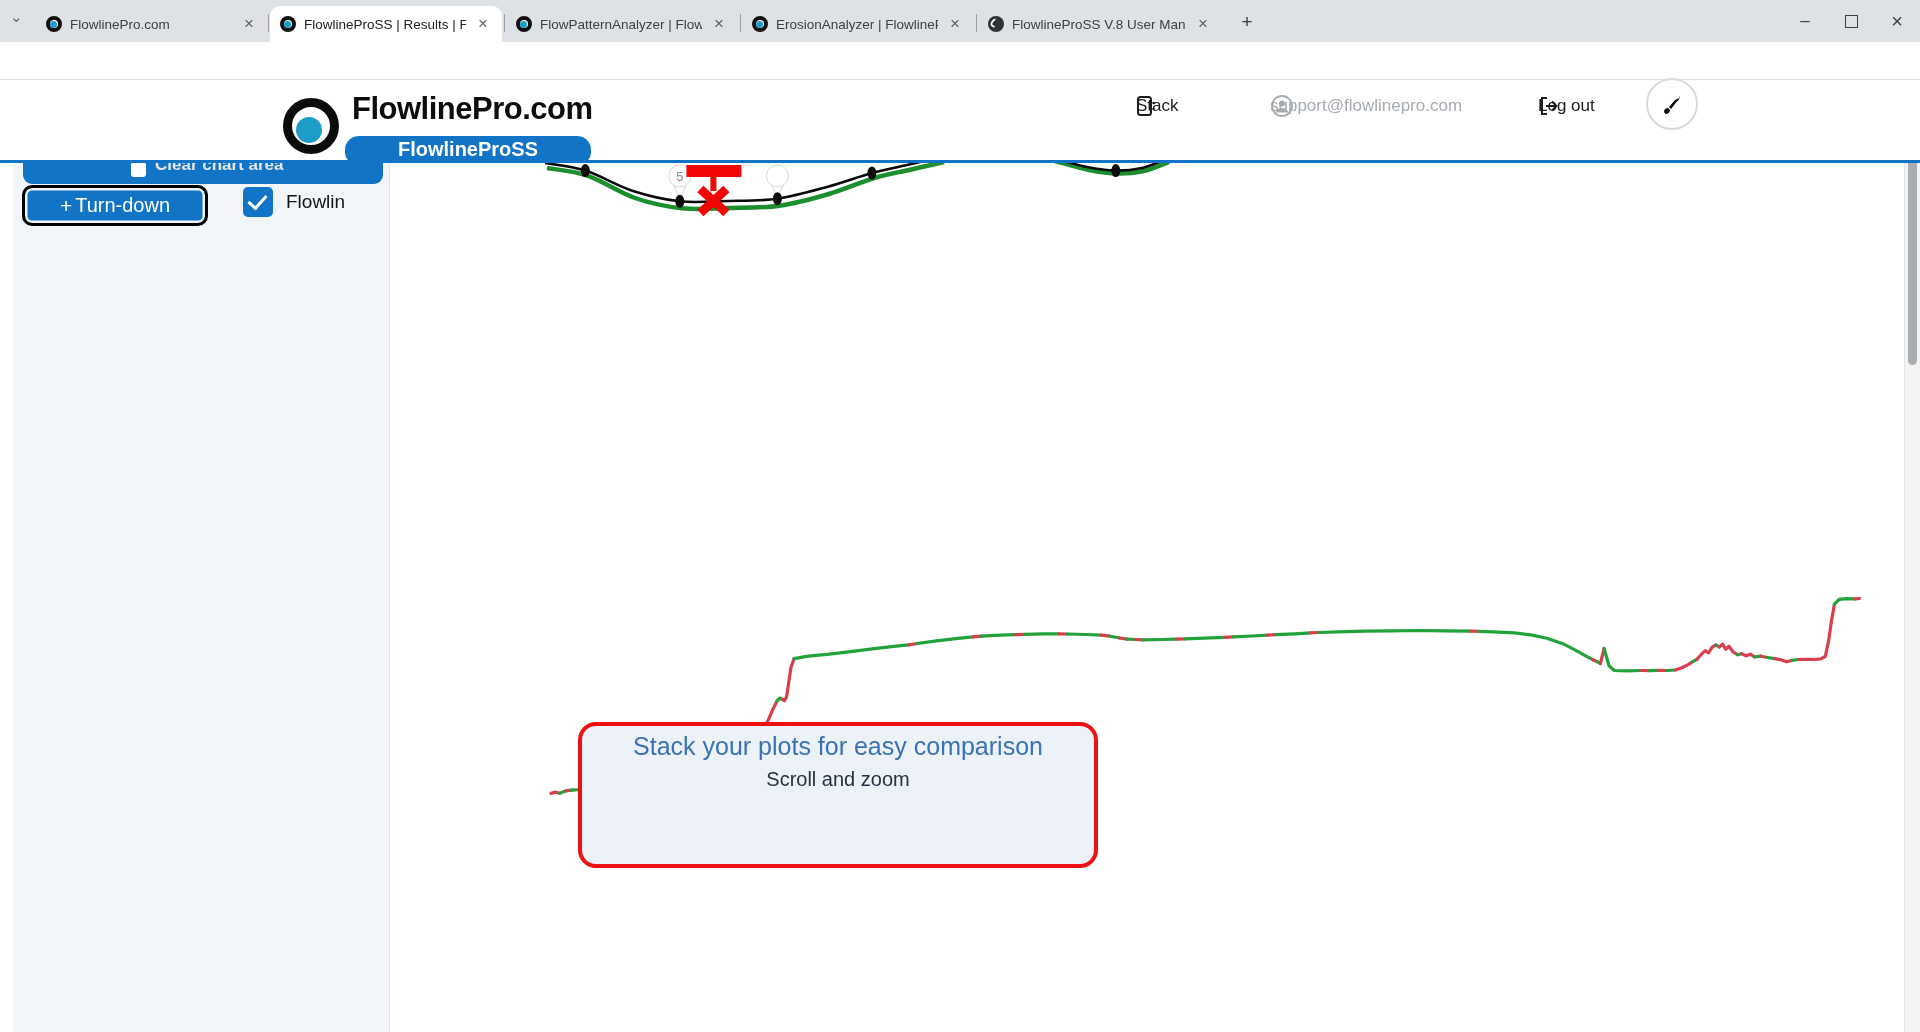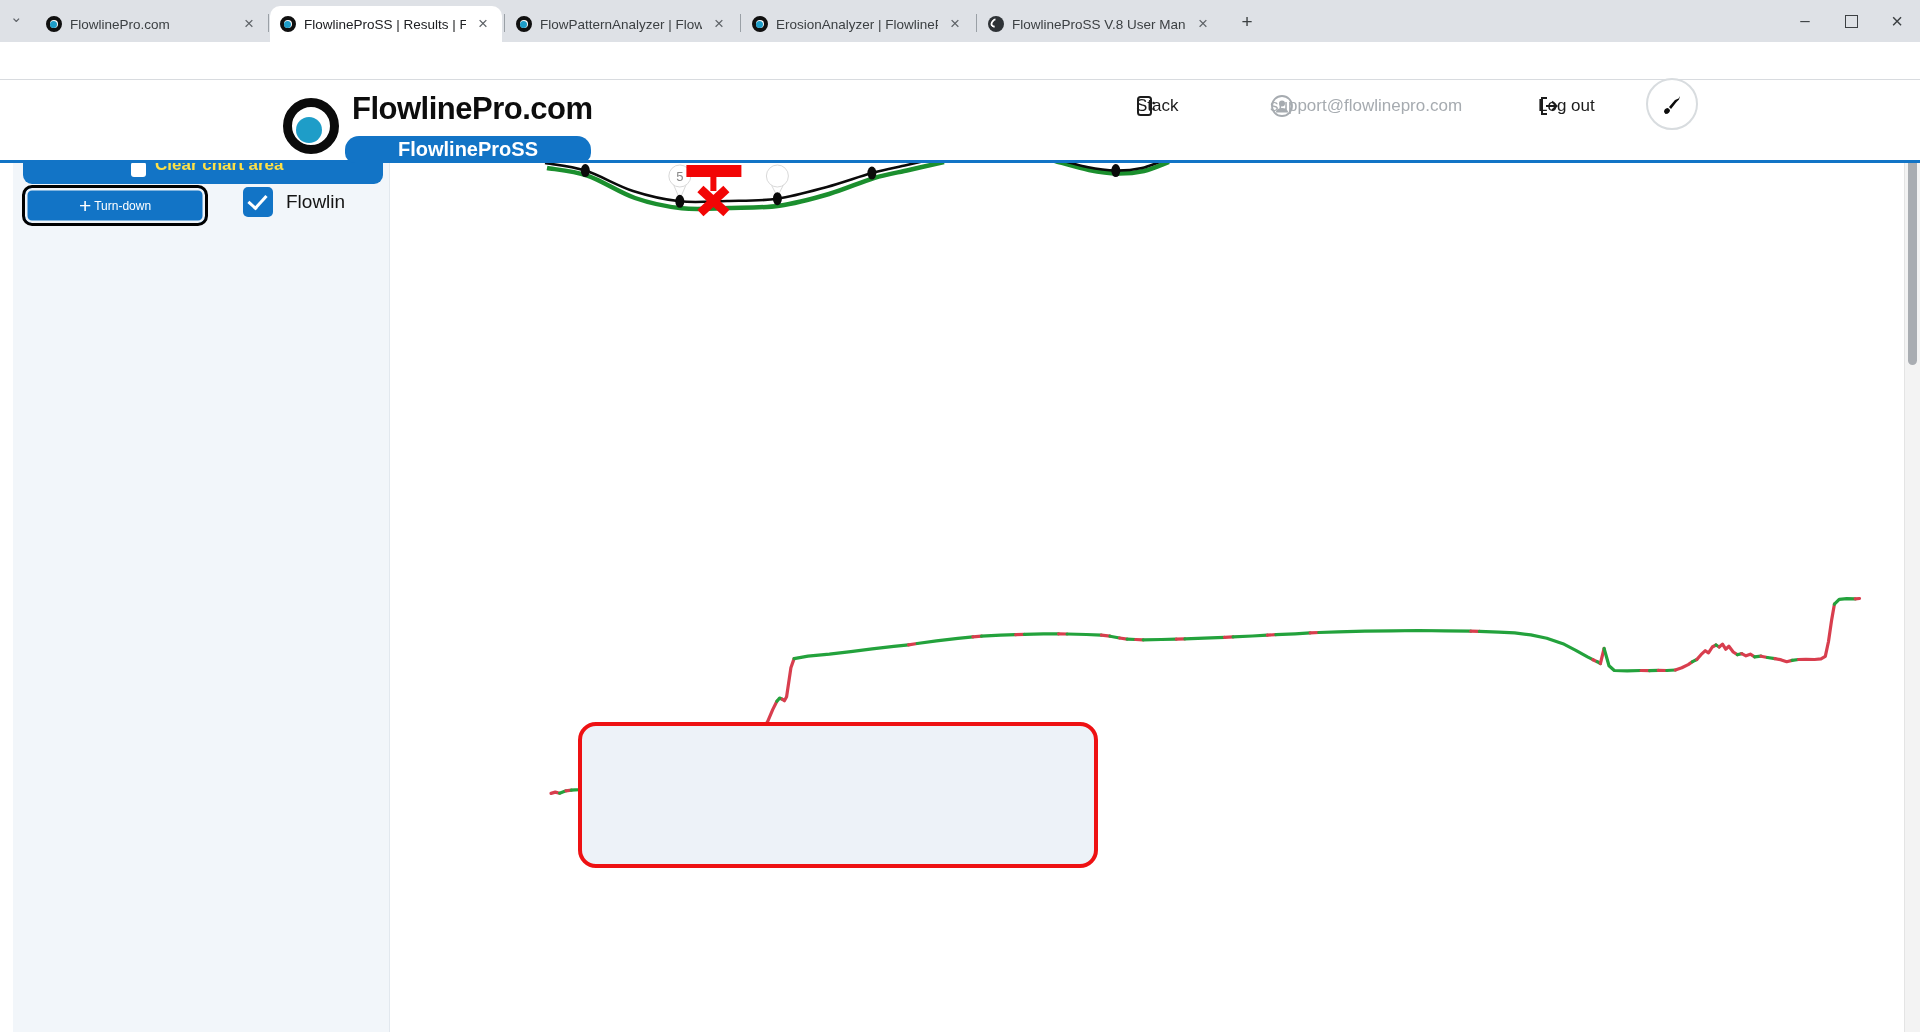--- a/index.html
+++ b/index.html
@@ -34,24 +34,24 @@
   #logo::after{content:"";position:absolute;left:4px;top:10px;width:26px;height:26px;border-radius:50%;background:#1e9dc8;}
   #brand{left:352px;top:11px;font-size:31px;font-weight:800;color:#0d0d0d;letter-spacing:-0.5px;}
   #appbadge{left:345px;top:56px;width:246px;height:27px;background:#1274c6;border-radius:14px 14px 10px 10px;color:#fff;font-size:20px;font-weight:600;text-align:center;line-height:27px;z-index:31;}
   .hdritem{top:10px;height:32px;display:flex;align-items:center;gap:8px;font-size:17px;color:#1c1c1c;}
   .hdritem.gray{color:#a6abb0;}
   #brushbtn{left:1646px;top:-2px;width:52px;height:52px;border:2px solid #d8dcdf;border-radius:50%;display:flex;align-items:center;justify-content:center;box-sizing:border-box;background:#fff;}
   
   #sidebar{left:13px;top:160px;width:377px;height:872px;background:#f2f6fa;border-right:1px solid #e2e8ee;box-sizing:border-box;z-index:2;}
   #clearbar{left:23px;top:146px;width:360px;height:38px;background:#1274c6;border-radius:9px;z-index:5;}
   #clearbar .cb{position:absolute;left:108px;top:16px;width:15px;height:15px;background:#fff;border-radius:3px;}
-  #clearbar .lbl{position:absolute;left:132px;top:9px;font-size:17px;font-weight:600;color:#fde047;}
+  #clearbar .lbl{position:absolute;left:132px;top:9px;font-size:17px;font-weight:600;color:#e5e5e5;}
   #turndown{left:22px;top:185px;width:186px;height:41px;background:#1274c6;border:3px solid #000;border-radius:10px;box-shadow:inset 0 0 0 2.5px #eef3f8;color:#fff;display:flex;align-items:center;justify-content:center;box-sizing:border-box;z-index:6;cursor:pointer;}
   #turndown .plus{font-size:21px;font-weight:400;margin-right:3px;}
-  #turndown .lbl{font-size:12px;}
+  #turndown .lbl{font-size:20px;}
   #regimebox{left:243px;top:187px;width:30px;height:30px;background:#1274c6;border-radius:5px;z-index:6;cursor:pointer;}
   #regimebox::after{content:"";position:absolute;left:9px;top:4px;width:8px;height:15px;border:solid #fff;border-width:0 3px 3px 0;transform:rotate(42deg);}
   #regimelbl{left:286px;top:191px;font-size:19px;color:#141414;z-index:6;}
   
   #main{left:390px;top:160px;width:1514px;height:872px;background:#fff;z-index:1;}
   .ylab{font-size:20px;color:#3a3a3a;text-align:center;transform:rotate(-90deg);}
   .ytick{position:absolute;font-size:17px;color:#545454;text-align:right;width:90px;}
   .xtick{position:absolute;font-size:17px;color:#545454;text-align:center;width:48px;}
   .tickmark{position:absolute;background:#8a8a8a;}
   .gline{position:absolute;background:#e3e3e3;}
@@ -308,20 +308,22 @@
     <div class="tickmark" style="left: 1621.3px; top: 845px; width: 1.5px; height: 11px;"></div>
     <div class="xtick" style="left: 1597.8px; top: 866px;">100</div>
     <div class="tickmark" style="left: 1728.38px; top: 845px; width: 1.5px; height: 11px;"></div>
     <div class="xtick" style="left: 1704.88px; top: 866px;">110</div>
     <div class="tickmark" style="left: 1835.46px; top: 845px; width: 1.5px; height: 11px;"></div>
     <div class="xtick" style="left: 1811.96px; top: 866px;">120</div>
   </div>
 <div class="abs xlabel" style="left:997px;top:908px;">Distance from inlet, x [km]</div>
 
 <div class="abs" id="tooltip">
+  <div class="t2">Stack your plots for easy comparison</div>
+  <div class="t3">Scroll and zoom</div>
 </div>
 
 <div class="sectitle" style="top:980px;">Flow regime for point 2</div>
 <div class="legendrow" style="top:1026px;">
   <div class="legitem">
     <span class="sw" id="sw2a" style="background: rgb(35, 162, 60);"></span>
     <span>Stratified</span>
   </div>
   <div class="legitem">
     <span class="sw" id="sw2b" style="background: rgb(216, 62, 78);"></span>

